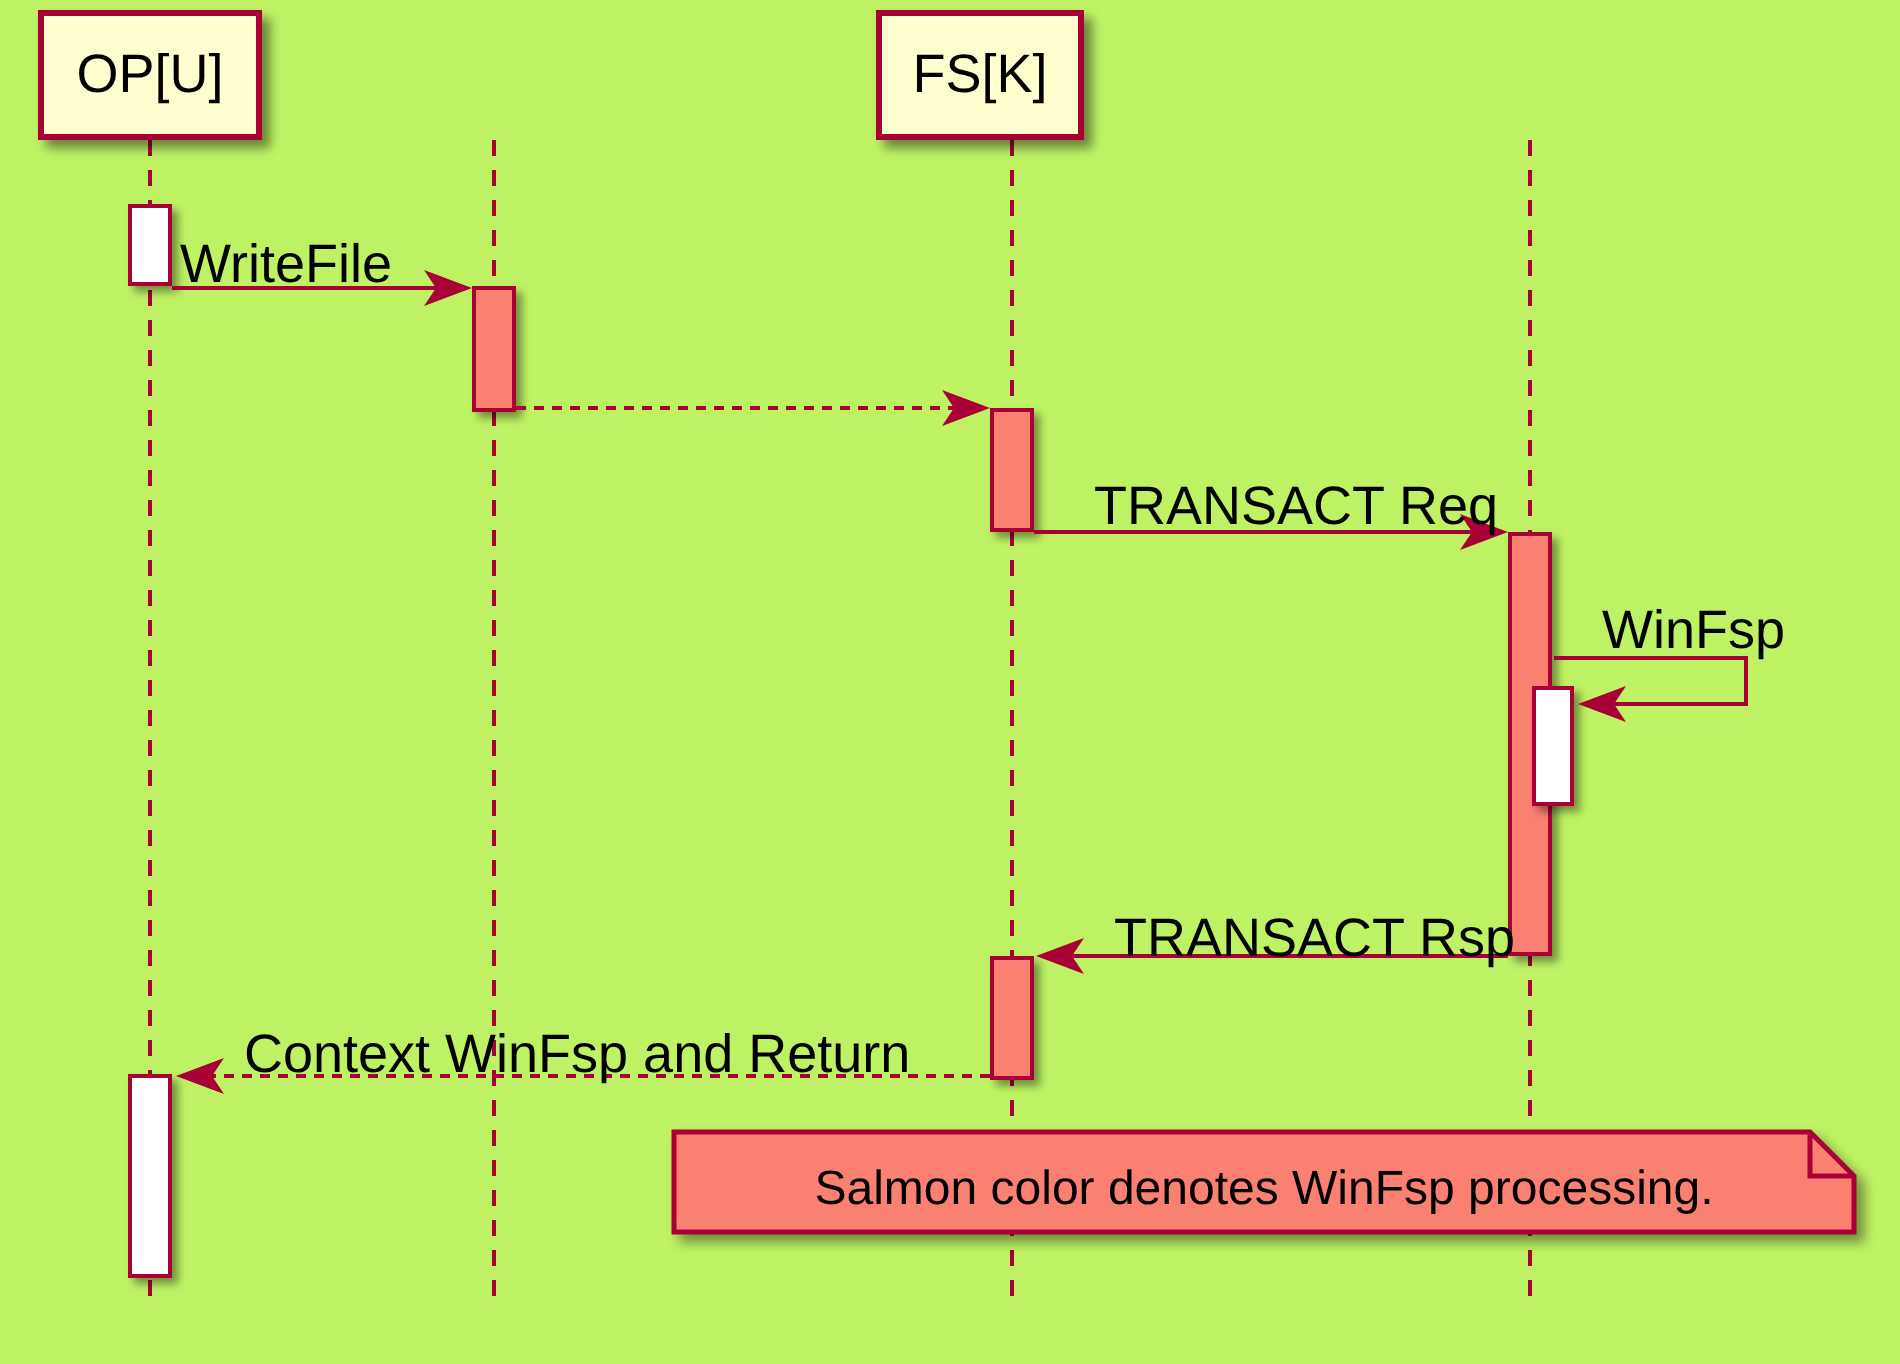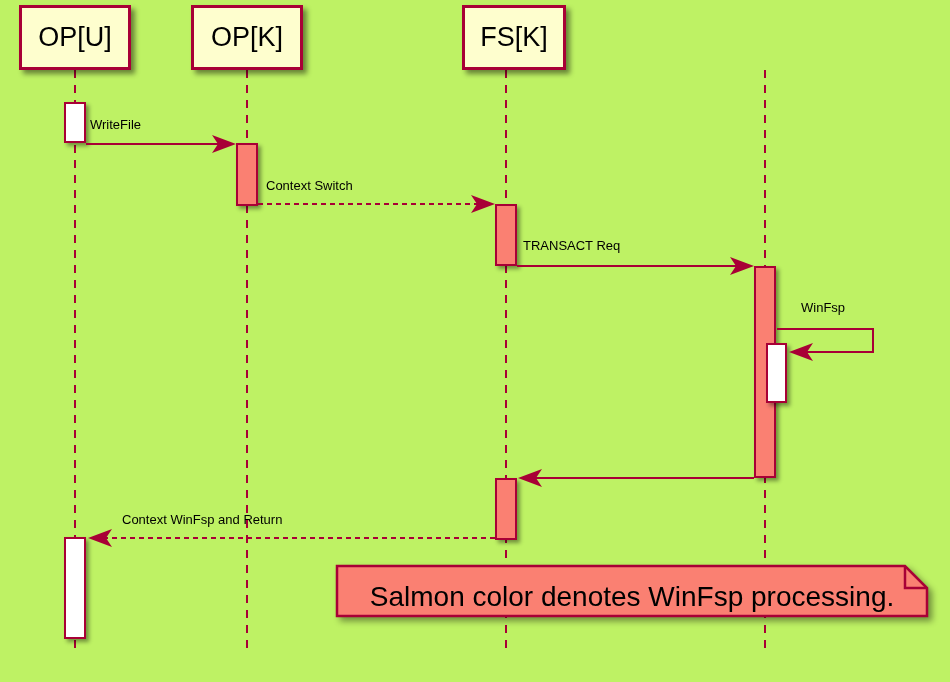--- a/index.html
+++ b/index.html
@@ -18,48 +18,45 @@
   }
   .activation{
     position:absolute;box-sizing:border-box;width:22px;
     border:2px solid #A80036;z-index:3;
     box-shadow:3px 3px 4px rgba(0,0,0,0.40);
   }
   .act-white{background:#ffffff;}
   .act-salmon{background:#FA8072;}
   #arrows{z-index:5;}
   .msg-label{
-    position:absolute;font-size:13px;color:#000;white-space:nowrap;z-index:6;
+    position:absolute;font-size:27px;color:#000;white-space:nowrap;z-index:6;
   }
   #note-wrap{position:absolute;left:330px;top:560px;width:620px;height:70px;z-index:4;}
   #note-svg{filter:drop-shadow(4px 4px 3px rgba(0,0,0,0.40));}
   #note-text{
     position:absolute;left:7px;top:21px;width:590px;text-align:center;
-    font-size:28px;color:#000;white-space:nowrap;z-index:5;
+    font-size:24px;color:#000;white-space:nowrap;z-index:5;
   }
 </style>
 </head>
 <body>
 
 <div id="stage">
 
   <svg id="lifelines" class="layer" width="950" height="682">
     <line x1="75" y1="70" x2="75" y2="652" stroke="#A80036" stroke-width="2" stroke-dasharray="8,7"></line>
     <line x1="247" y1="70" x2="247" y2="652" stroke="#A80036" stroke-width="2" stroke-dasharray="8,7"></line>
     <line x1="506" y1="70" x2="506" y2="652" stroke="#A80036" stroke-width="2" stroke-dasharray="8,7"></line>
     <line x1="765" y1="70" x2="765" y2="652" stroke="#A80036" stroke-width="2" stroke-dasharray="8,7"></line>
   </svg>
 
   <div class="participant" style="left:19px;width:112px;">
     <span>OP[U]</span>
   </div>
-  <div class="participant" style="left:191px;width:112px;">
-    <span>OP[K]</span>
-  </div>
-  <div class="participant" style="left:462px;width:104px;text-align:right;">
+  <div class="participant" style="left:438px;width:104px;text-align:right;">
     <span>FS[K]</span>
   </div>
 
   <div class="activation act-white" style="left:64px;top:102px;height:41px;"></div>
   <div class="activation act-salmon" style="left:236px;top:143px;height:63px;"></div>
   <div class="activation act-salmon" style="left:495px;top:204px;height:62px;"></div>
   <div class="activation act-salmon" style="left:754px;top:266px;height:212px;"></div>
   <div class="activation act-white" style="left:766px;top:343px;height:60px;width:21px;"></div>
   <div class="activation act-salmon" style="left:495px;top:478px;height:62px;"></div>
   <div class="activation act-white" style="left:64px;top:537px;height:102px;"></div>
@@ -87,18 +84,18 @@
     <polygon points="789,352 813,343 807,352 813,361" fill="#A80036"></polygon>
 
     <line x1="754" y1="478" x2="524" y2="478" stroke="#A80036" stroke-width="2"></line>
     <polygon points="518,478 542,469 536,478 542,487" fill="#A80036"></polygon>
 
     <line x1="495" y1="538" x2="94" y2="538" stroke="#A80036" stroke-width="2" stroke-dasharray="5,4"></line>
     <polygon points="88,538 112,529 106,538 112,547" fill="#A80036"></polygon>
   </svg>
 
   <div class="msg-label" style="left:90px;top:117px;">WriteFile</div>
-  <div class="msg-label" style="left:266px;top:178px;">Context Switch</div>
-  <div class="msg-label" style="left:523px;top:238px;">TRANSACT Req</div>
+  <div class="msg-label" style="left:523px;top:238px;padding-left:24px;">TRANSACT Req</div>
   <div class="msg-label" style="left:801px;top:300px;">WinFsp</div>
+  <div class="msg-label" style="left:557px;top:454px;">TRANSACT Rsp</div>
   <div class="msg-label" style="left:122px;top:512px;">Context WinFsp and Return</div>
 
 </div>
 
 </body></html>

